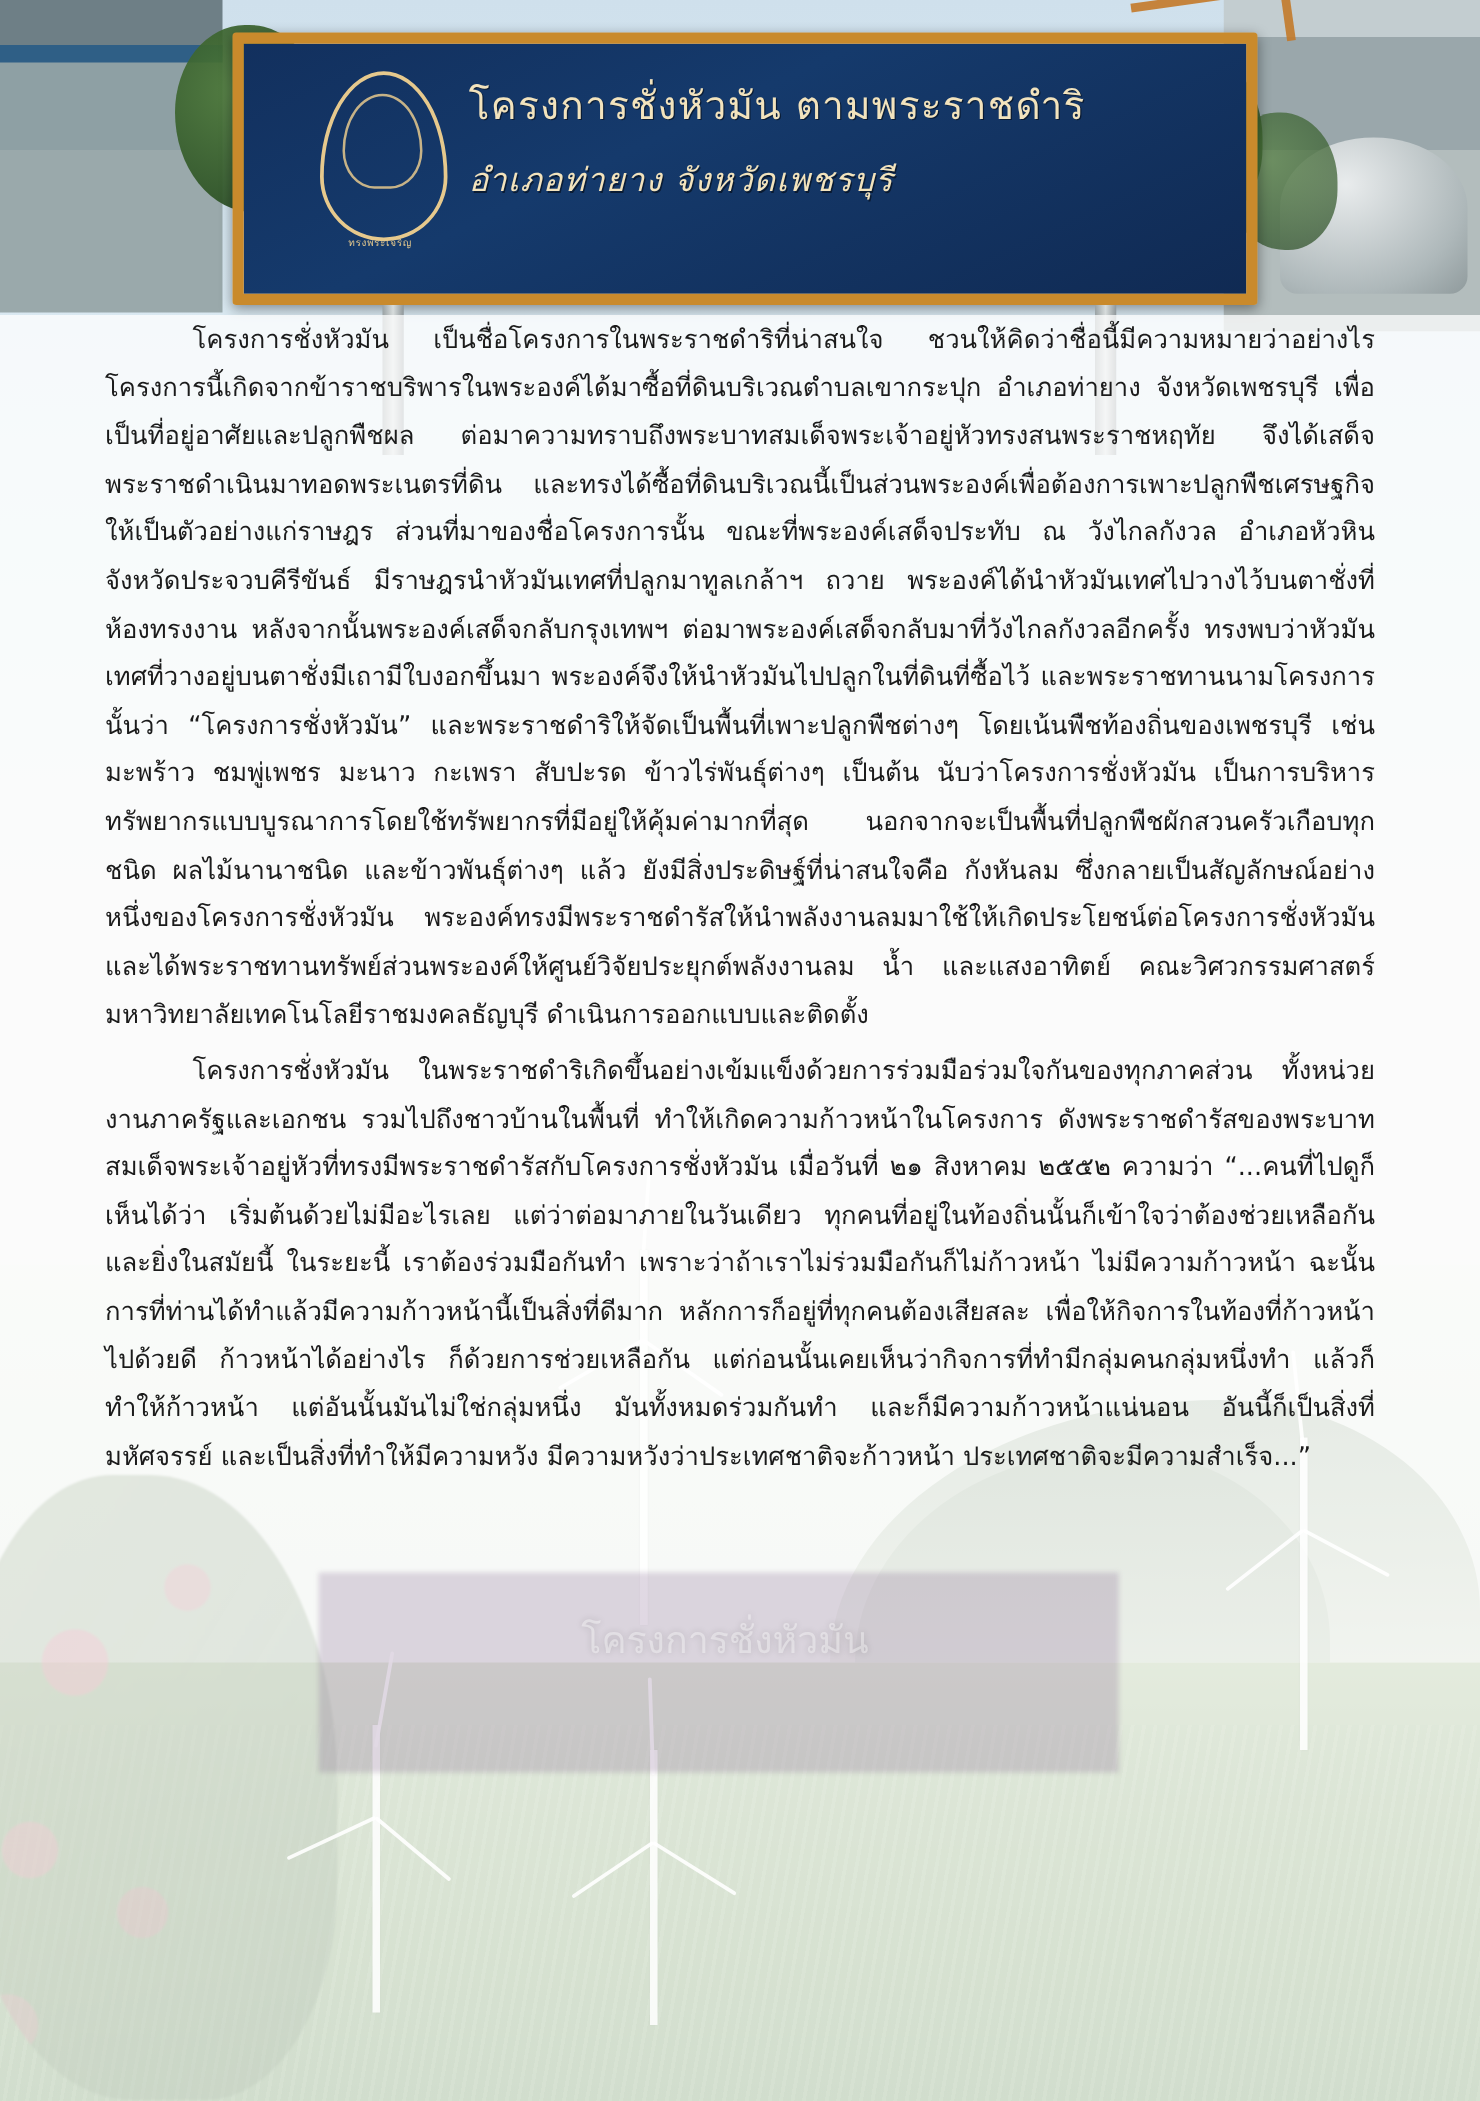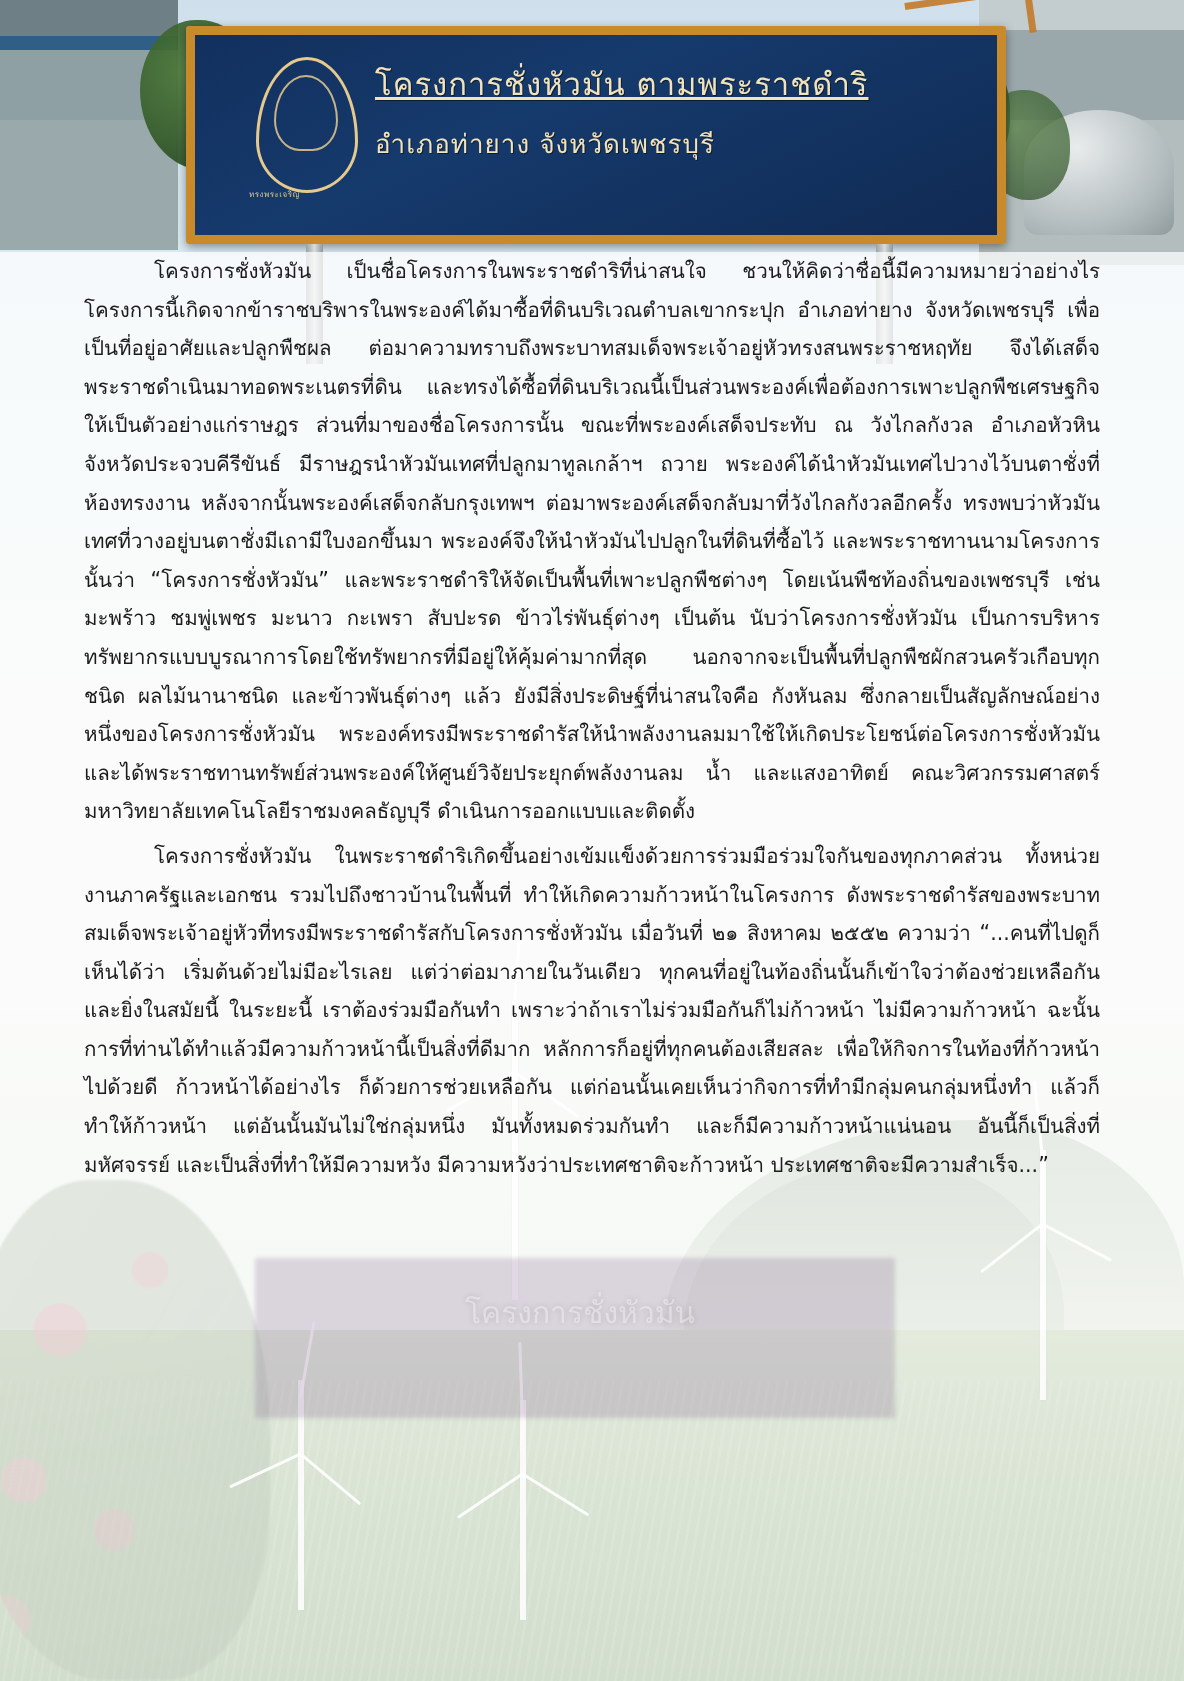--- a/index.html
+++ b/index.html
@@ -184,38 +184,38 @@
     width: 60px;
     height: 72px;
     border: 2px solid #e6c98d;
     border-radius: 50% 50% 40% 40% / 60% 60% 40% 40%;
     opacity: .85;
   }
   .emblem-text {
     position: absolute;
     left: 0; right: 0;
     bottom: 16px;
-    text-align: left;
+    text-align: center;
     color: #e6c98d;
     font-size: 8px;
     letter-spacing: .5px;
   }
   .sign-lines {
     position: absolute;
     left: 180px;
     right: 24px;
     top: 24px;
   }
   .sign-line {
     color: #f2e3bd;
     text-shadow: 1px 1px 0 rgba(0,0,0,.5);
     white-space: nowrap;
   }
-  .sl1 { font-size: 31px; letter-spacing: 1px; margin-bottom: 14px; text-decoration: underline; }
-  .sl2 { font-size: 26px; letter-spacing: 1px; margin-bottom: 14px; }
+  .sl1 { font-size: 31px; letter-spacing: 1px; margin-bottom: 14px; }
+  .sl2 { font-size: 26px; letter-spacing: 1px; margin-bottom: 14px; font-style: italic; }
   .sl3 { font-size: 25px; letter-spacing: 2px; text-align: center; padding-left: 40px; }
   .sign-post {
     position: absolute;
     top: 218px;
     width: 17px;
     height: 120px;
     background: linear-gradient(to right, #9aa2a4, #d7dcdc, #8f979a);
   }
 
   

